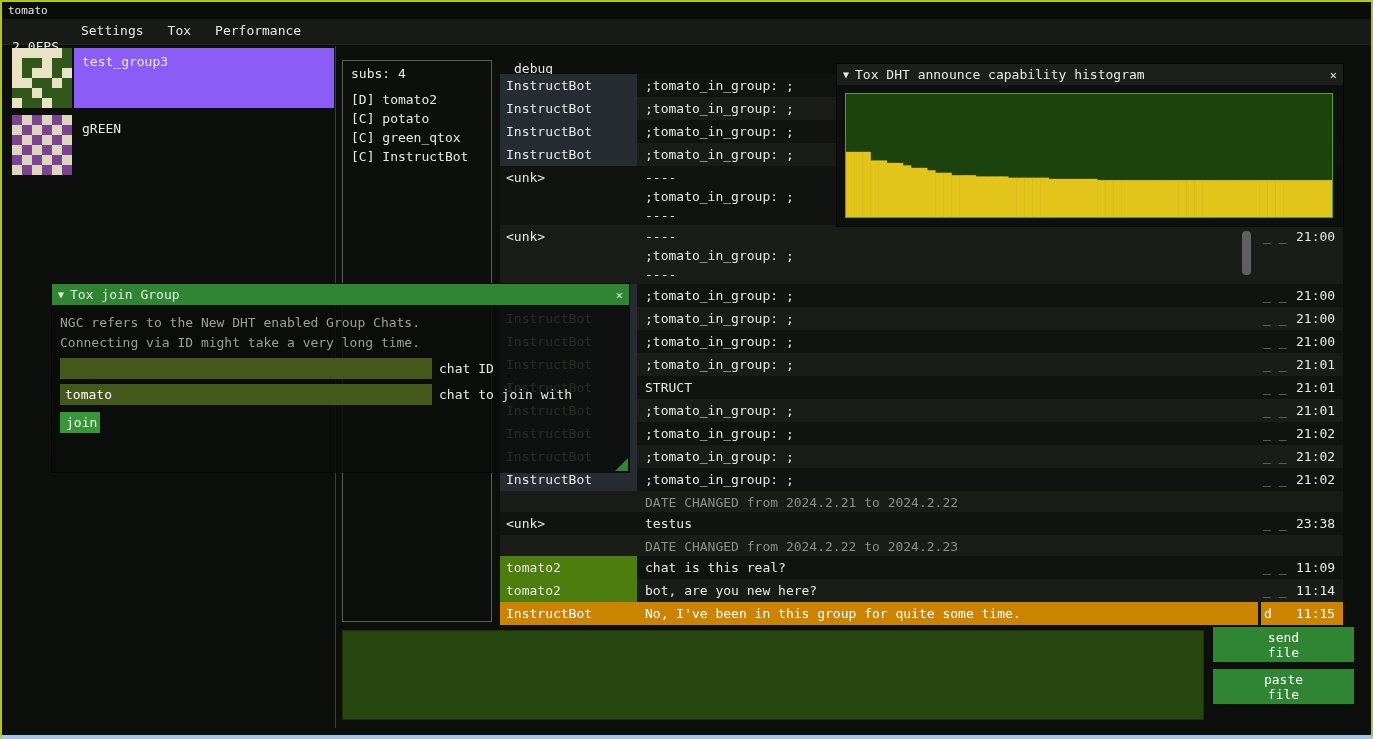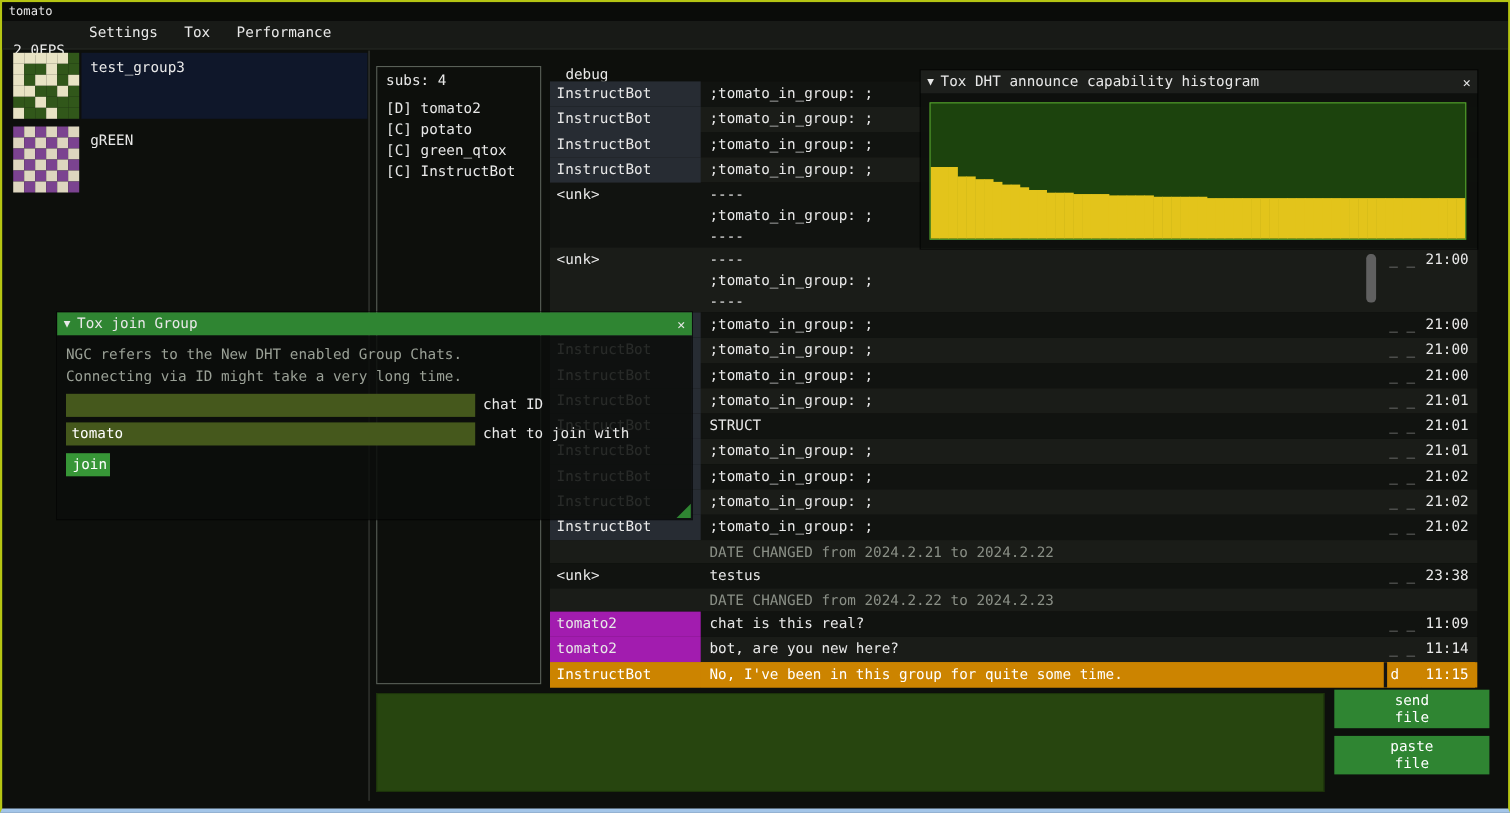--- a/index.html
+++ b/index.html
@@ -14,41 +14,41 @@
   .menubar{position:absolute;left:0;top:17px;right:0;height:25px;background:#181a17;
            display:flex;align-items:stretch;border-bottom:1px solid #242622;}
   .menu-fps{padding:20px 10px;}
   .menu-item{padding:4px 12px;cursor:default;}
 
   .group-item{position:absolute;left:10px;width:322px;height:60px;display:flex;}
   .g1{top:46px}.g2{top:113px}
   .avatar{width:60px;height:60px;flex:none;display:grid;
           grid-template-columns:repeat(6,1fr);grid-template-rows:repeat(6,1fr);}
   .group-label-box{flex:1;margin-left:2px;padding:6px 8px;box-sizing:border-box;}
-  .group-item.selected .group-label-box{background:#0f172a;}
+  .group-item.selected .group-label-box{background:#8b5cf6;}
 
   .vline{position:absolute;left:333px;top:44px;width:1px;height:682px;background:#3c403a;}
 
   .members-panel{position:absolute;left:340px;top:58px;width:150px;height:562px;
                  border:1px solid #596058;box-sizing:border-box;}
   .subs{padding:5px 8px 9px;}
   .member{padding:2px 8px;}
 
   .chat-header{position:absolute;left:512px;top:59px;}
 
   .chat-rows{position:absolute;left:498px;top:72px;width:843px;}
   .chat-row{display:flex;min-height:23px;background:#111310;}
   .chat-rows > .chat-row:nth-child(even){background:#1a1c18;}
   .cell{box-sizing:border-box;padding:2px 0 0;line-height:19px;white-space:pre-line;}
   .cell.name{width:137px;padding-left:6px;}
   .cell.msg{width:621px;padding-left:8px;}
   .cell.flags{width:34px;padding-left:5px;color:#9a9a9a;}
   .cell.time{width:49px;padding-left:4px;color:#eaeaea;}
   .name.bot{background:#272c33;}
-  .name.peer{background:#a21caf;}
+  .name.peer{background:#4d7c0f;}
   .chat-row.hl,.chat-row.hl .cell{background:#cc8400;color:#fff;}
   .chat-row.hl .cell.flags{border-left:3px solid #141414;padding-left:3px;color:#fff;}
   .date-row{height:21px;min-height:21px;}
   .date-text{padding:2px 0 0 145px;color:#8a8f86;line-height:19px;}
 
   .scroll-thumb{position:absolute;left:1240px;top:229px;width:9px;height:44px;
                 background:#606060;border-radius:4px;}
 
   .composer{position:absolute;left:340px;top:628px;width:862px;height:90px;
             background:#27450f;border:1px solid #1c330a;color:#fff;resize:none;

